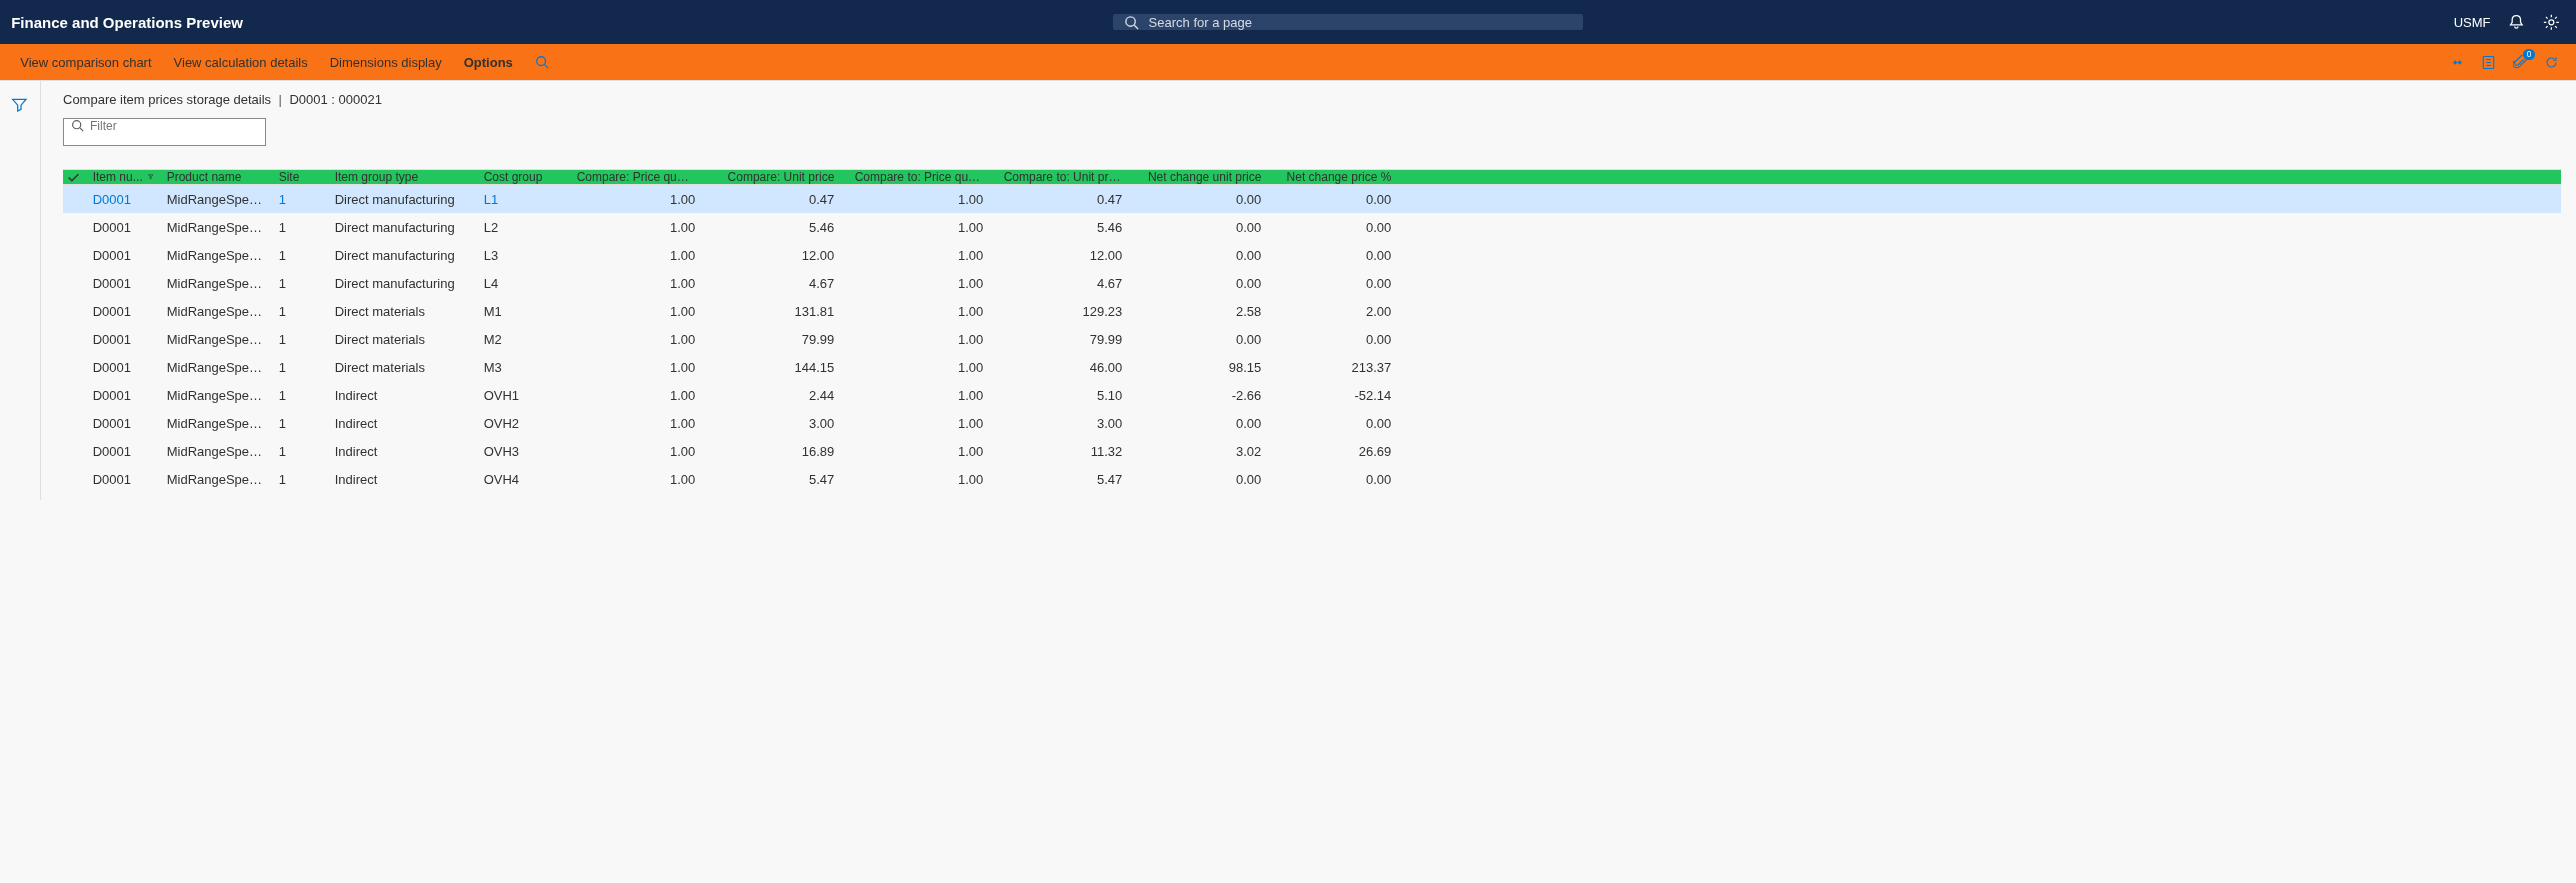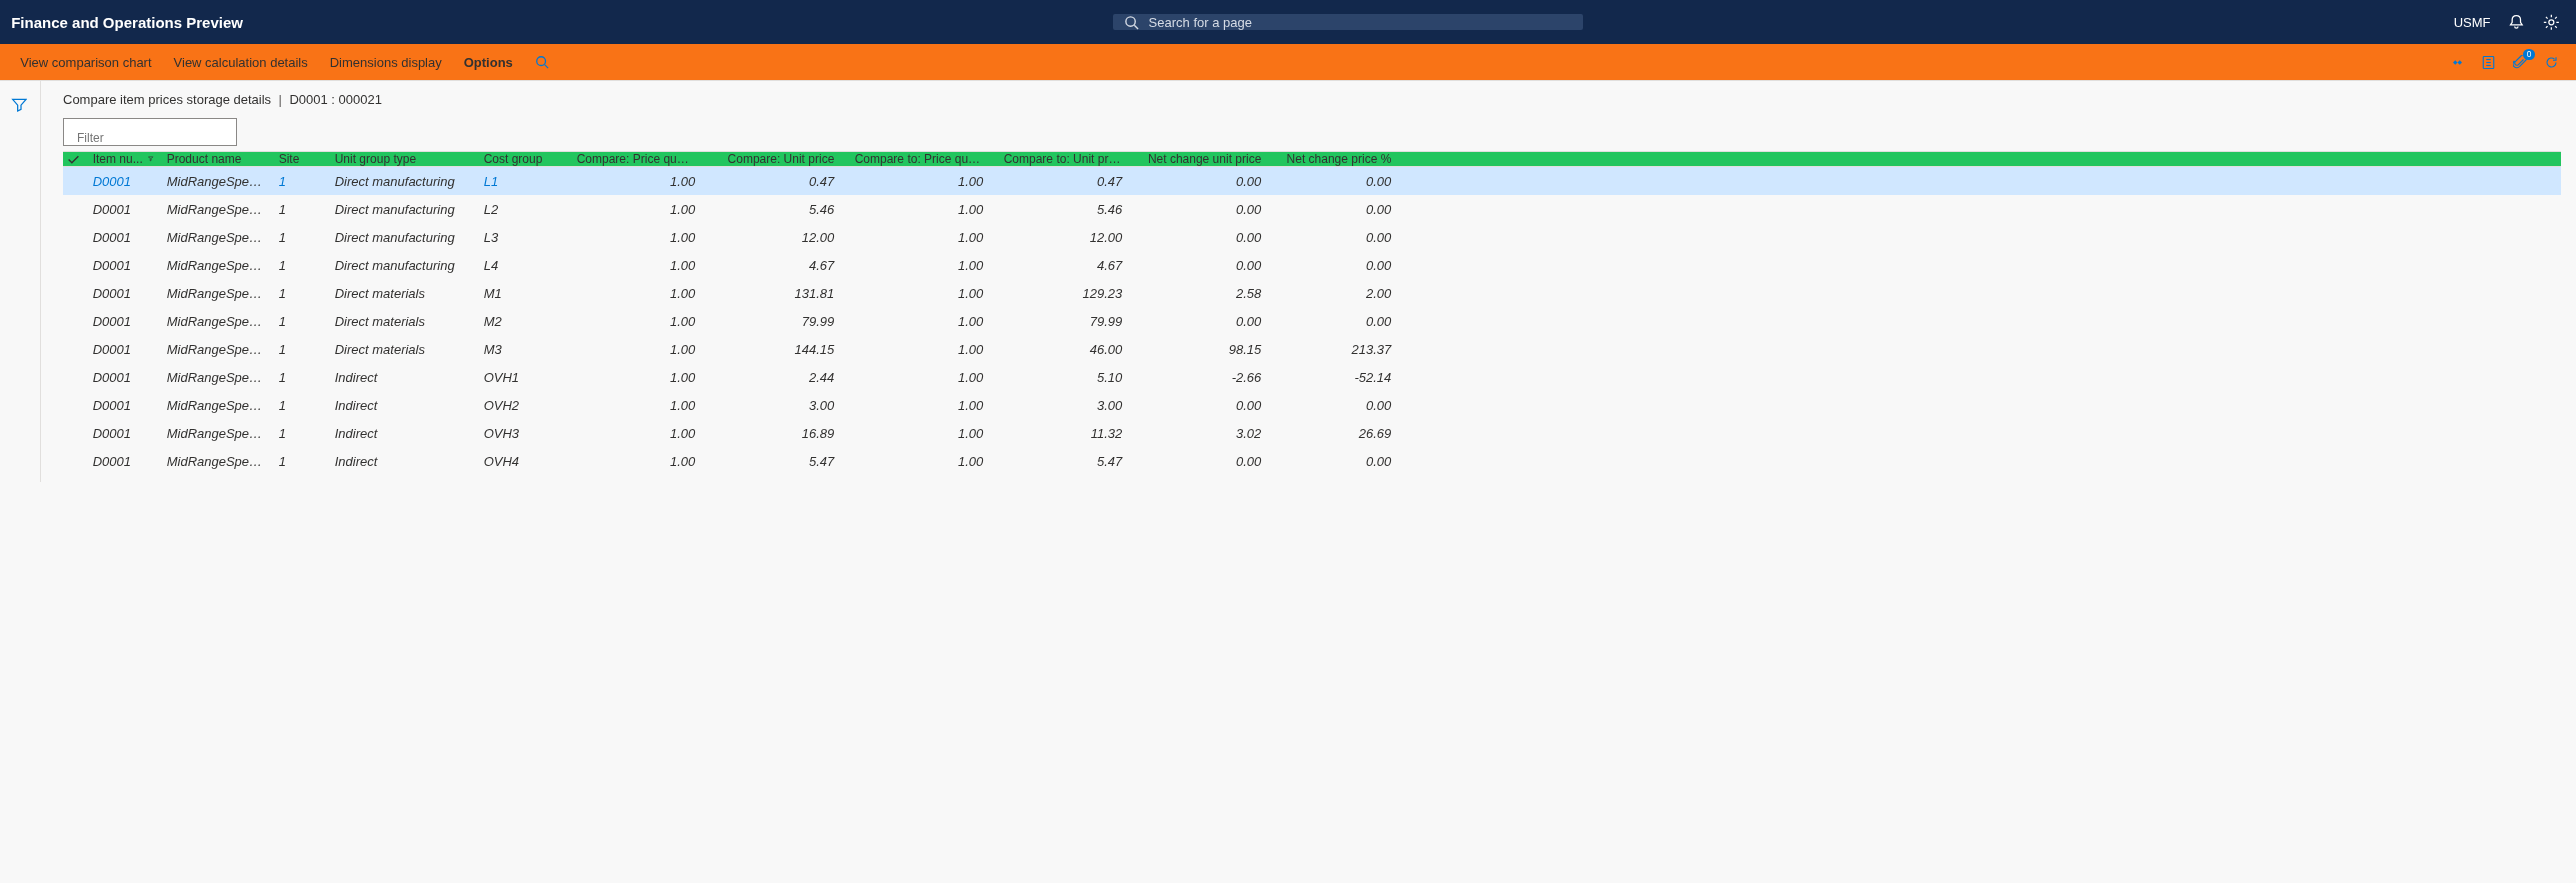--- a/index.html
+++ b/index.html
@@ -76,25 +76,25 @@
 
 .content { flex:1; padding: 11px 15px 7.4px 22px; }
 
 .breadcrumb { font-size: 13px; color: #323130; margin-bottom: 11px; display:flex; align-items:center; gap: 5.6px; }
 .breadcrumb .sep { color: #605e5c; padding: 0 1.9px; }
 
 .filter-box {
   border: 0.9px solid #8a8886;
   background: #fff;
   height: 28px;
-  width: 174px;
+  width: 203px;
   display: flex;
-  align-items: flex-end;
+  align-items: flex-start;
   padding: 0 7.4px;
-  margin-bottom: 5px;
+  margin-bottom: 23px;
 }
 .filter-box input {
   border: none;
   outline: none;
   flex:1;
   font-size: 12px;
   background: transparent;
 }
 .filter-box svg { width:13px; height:13px; margin-right:5.6px; color:#605e5c; }
 
@@ -102,21 +102,21 @@
 .grid { width: 100%; }
 .grid-header, .grid-row { display:flex; align-items:center; }
 .grid-header {
   border-top: 0.9px solid #e1dfdd;
   border-bottom: 0.9px solid #e1dfdd;
   background: #22c55e;
   height: 16px;
   font-size: 12px;
   color: #323130;
 }
-.grid-row { height: 28px; font-size: 13px; font-style: italic; }
+.grid-row { height: 28px; font-size: 13px; }
 .grid-row.selected { background: #d0e7ff; }
 
 .cell { padding: 0 9.3px 0 3.7px; overflow:hidden; text-overflow:ellipsis; white-space:nowrap; }
 .c-check { width: 26px; flex:0 0 26px; display:flex; justify-content:center; align-items:center; }
 .c-item  { width: 74px; flex:0 0 74px; }
 .c-name  { width: 112px; flex:0 0 112px; }
 .c-site  { width: 56px;  flex:0 0 56px; }
 .c-cgt   { width: 149px; flex:0 0 149px; }
 .c-cg    { width: 93px; flex:0 0 93px; }
 .c-num   { width: 139px; flex:0 0 139px; text-align:right; padding-right: 16.7px; }
@@ -238,21 +238,21 @@
         <div class="cell c-item">
           <span class="hdr-icons">
             <span>Item nu...</span>
             <svg viewBox="0 0 12 12" width="9.3" height="9.3" fill="none" stroke="#323130" stroke-width="1.5">
                 <path d="M1 2h10l-4 4v4l-2 1V6z"></path>
               </svg>
           </span>
         </div>
         <div class="cell c-name">Product name</div>
         <div class="cell c-site">Site</div>
-        <div class="cell c-cgt">Unit group type</div>
+        <div class="cell c-cgt">Item group type</div>
         <div class="cell c-cg">Cost group</div>
         <div class="cell c-num">Compare: Price quantity</div>
         <div class="cell c-num">Compare: Unit price</div>
         <div class="cell c-num wide">Compare to: Price quantity</div>
         <div class="cell c-num">Compare to: Unit price</div>
         <div class="cell c-num">Net change unit price</div>
         <div class="cell c-num last">Net change price %</div>
       </div>
       <div id="grid-body">
           <div class="grid-row selected">

